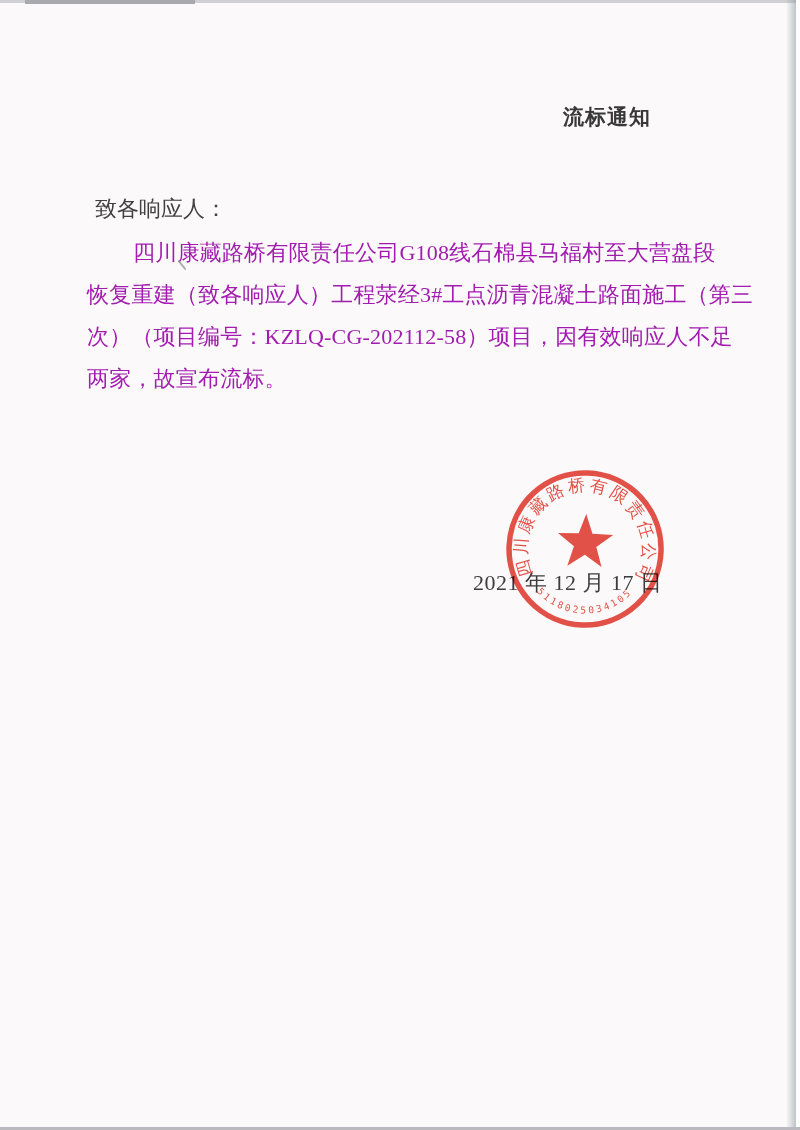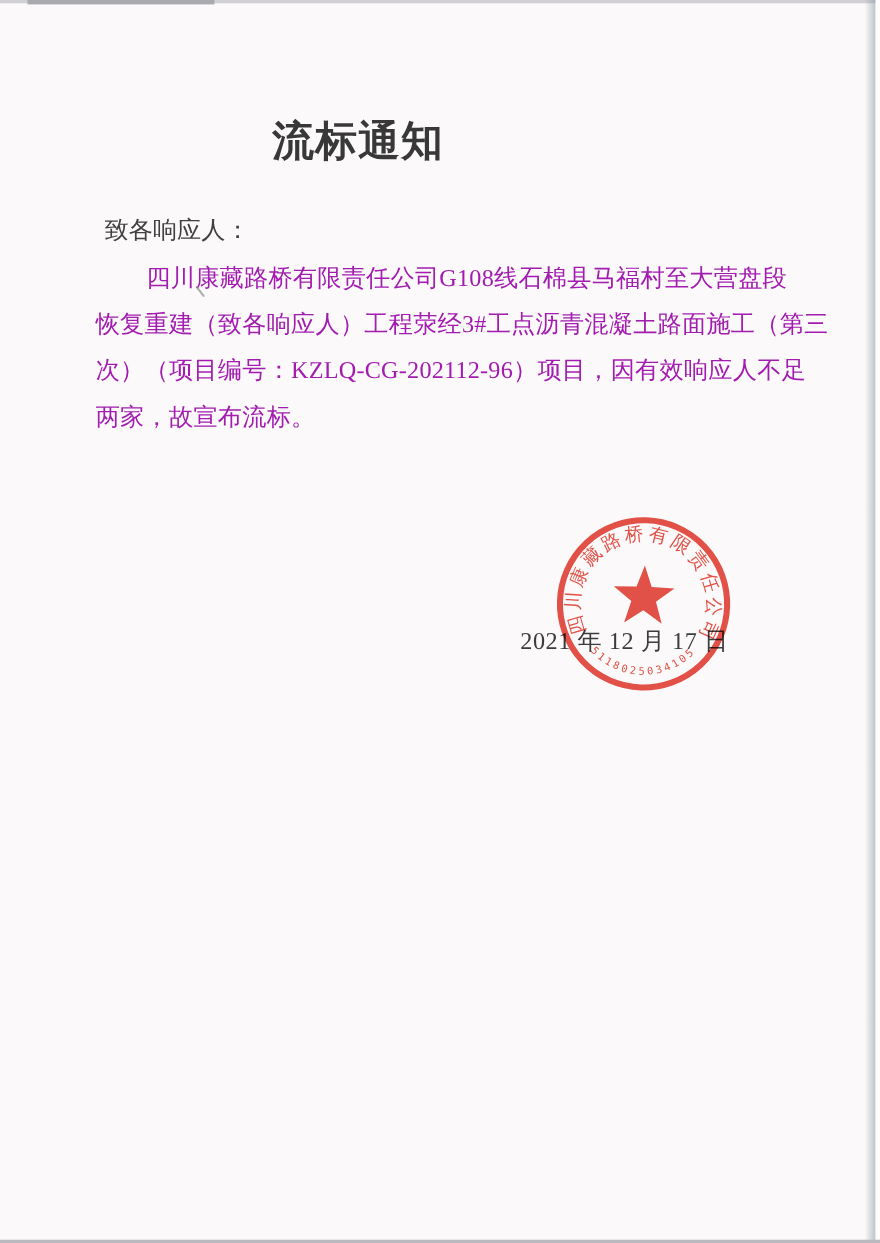--- a/index.html
+++ b/index.html
@@ -18,22 +18,22 @@
   .edge-top-dark { position: absolute; top: 0; left: 25px; width: 170px; height: 4px; background: #a9a9b0; }
   .edge-bottom { position: absolute; bottom: 0; left: 0; width: 100%; height: 3px; background: #b9b9bf; }
   .edge-right-shadow {
     position: absolute; top: 0; right: 4px; width: 10px; height: 100%;
     background: linear-gradient(to right, rgba(140,152,156,0), rgba(140,152,156,0.55));
   }
   .edge-right-white { position: absolute; top: 0; right: 0; width: 4px; height: 100%; background: #fdfdfd; }
 
   .doc-title {
     position: absolute; top: 103px; left: 0; width: 651px;
-    text-align: center;
-    font-size: 38px; font-weight: bold;
+    text-align: right;
+    font-size: 21px; font-weight: bold;
     letter-spacing: 1px;
     color: #383838;
   }
   .salutation {
     position: absolute; top: 194px; left: 95px;
     font-size: 22px; line-height: 30px;
     color: #404040;
   }
   .body-text {
     position: absolute; top: 232px; left: 87px; width: 640px;
@@ -85,21 +85,21 @@
   <div class="edge-right-white"></div>
   <div class="edge-bottom"></div>
 
   <div class="doc-title">流标通知</div>
 
   <div class="salutation">致各响应人：</div>
 
   <div class="body-text">
     <div class="body-line indent">四川康藏路桥有限责任公司G108线石棉县马福村至大营盘段</div>
     <div class="body-line">恢复重建（致各响应人）工程荥经3#工点沥青混凝土路面施工（第三</div>
-    <div class="body-line">次）（项目编号：KZLQ-CG-202112-96）项目，因有效响应人不足</div>
+    <div class="body-line">次）（项目编号：KZLQ-CG-202112-58）项目，因有效响应人不足</div>
     <div class="body-line">两家，故宣布流标。</div>
   </div>
 
   <div class="stray-mark"></div>
 
 
   <div class="date-line">2021 年 12 月 17 日</div>
 
   <svg class="seal" viewBox="0 0 170 174" aria-hidden="true">
     <defs>

